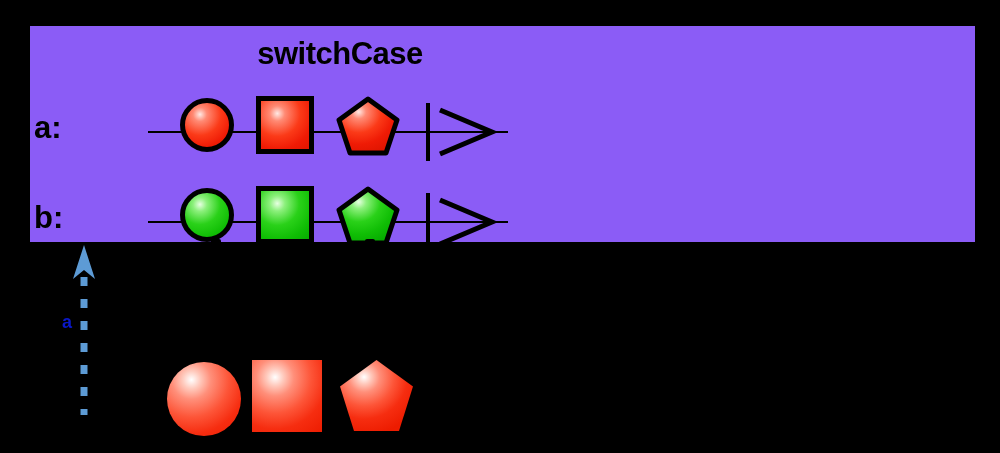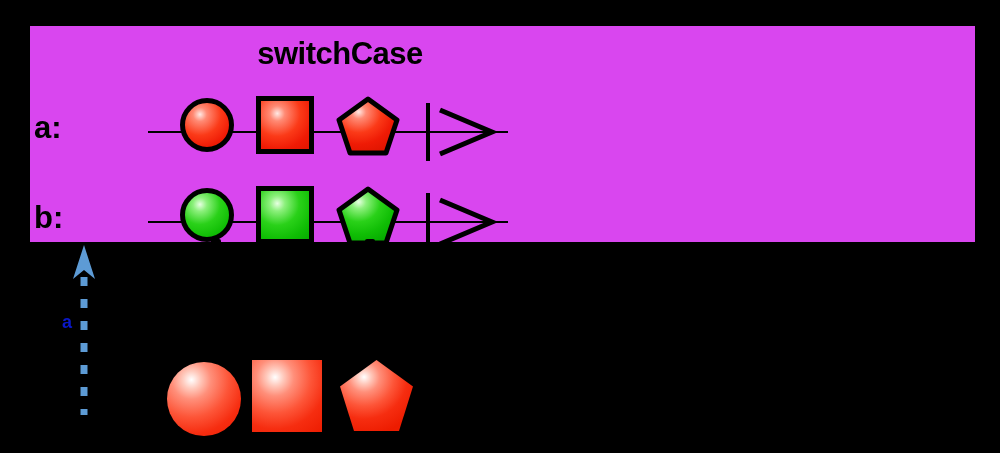--- a/index.html
+++ b/index.html
@@ -23,21 +23,21 @@
     background: #000000;
   }
 
   
   .panel {
     position: absolute;
     left: 30px;
     top: 26px;
     width: 945px;
     height: 216px;
-    background: #d946ef;
+    background: #8b5cf6;
     overflow: hidden;
   }
 
   .panel-title {
     position: absolute;
     left: 0;
     top: 10px;
     width: 620px;
     text-align: center;
     font-size: 31px;

